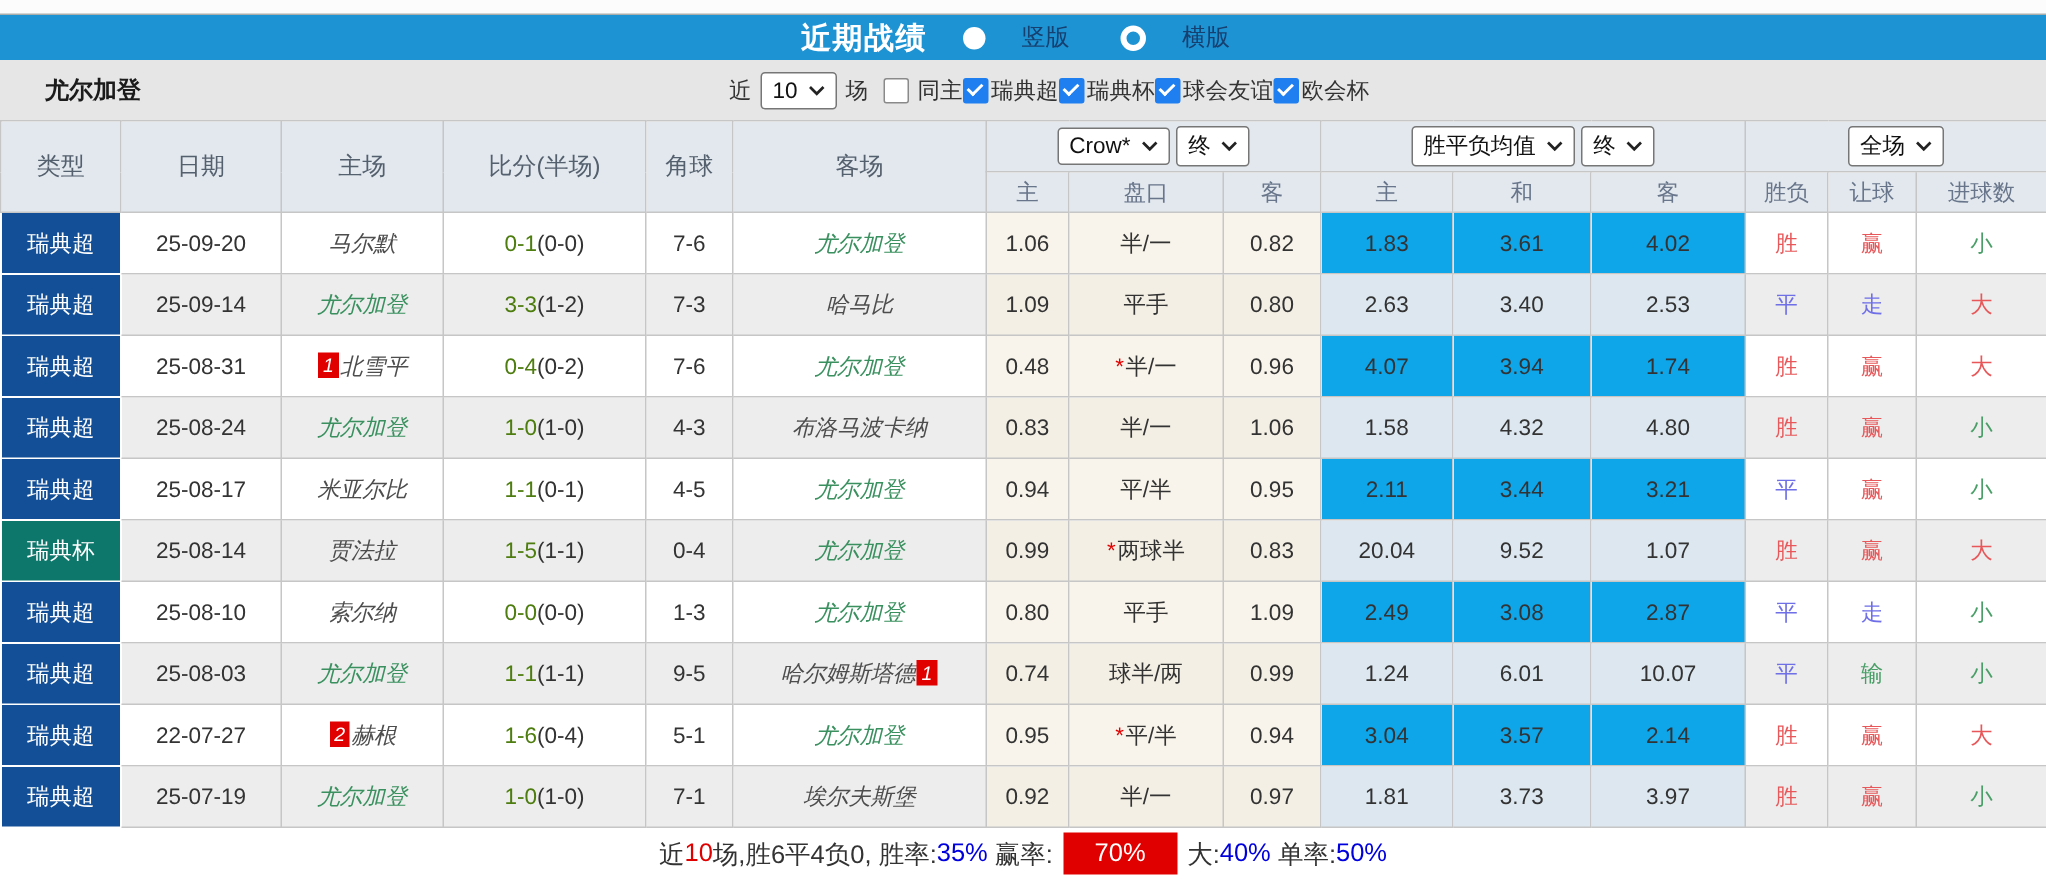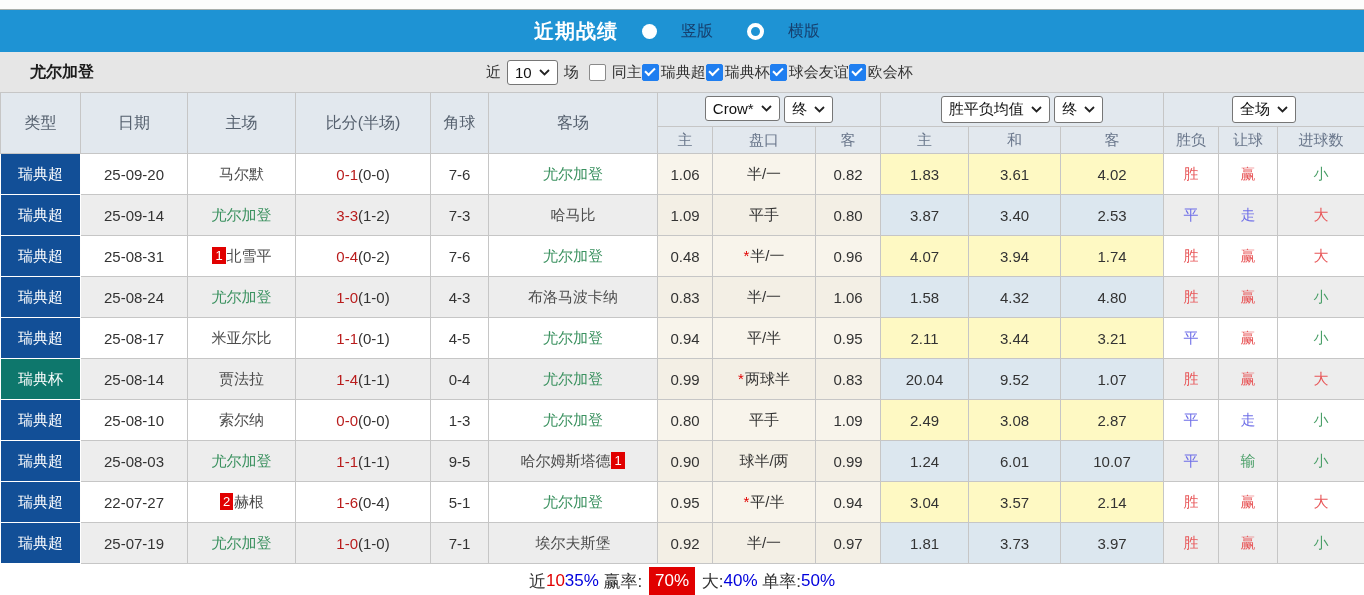--- a/index.html
+++ b/index.html
@@ -4,21 +4,21 @@
 <style>
   html,body{margin:0;padding:0;}
   body{
     width:1364px;height:595px;background:#fff;overflow:hidden;
     font-family:"Liberation Sans","DejaVu Sans",sans-serif;
     -webkit-font-smoothing:antialiased;
   }
   .top-strip{height:9px;background:#fcfcfc;border-bottom:1px solid #a8aeab;}
 
   
-  .title-bar{height:42px;background:#1e93d4;display:flex;align-items:center;justify-content:center;gap:24px;}
+  .title-bar{height:30px;background:#1e93d4;display:flex;align-items:center;justify-content:center;gap:24px;}
   .title-bar .title{color:#fff;font-size:20px;font-weight:bold;letter-spacing:1px;}
   .radio{width:15px;height:15px;border-radius:50%;display:inline-block;cursor:pointer;}
   .radio.on{background:#fff;}
   .radio.off{background:transparent;border:4px solid #fff;width:9px;height:9px;}
   .radio-label{color:#16406f;font-size:16px;margin-right:10px;text-align:right;}
 
   
   .filter-bar{height:40px;background:#e6e6e6;display:flex;align-items:center;position:relative;font-size:15px;color:#333;}
   .team-name{position:absolute;left:30px;font-weight:bold;font-size:16px;color:#1b1b1b;}
   .filter-controls{position:absolute;left:486px;display:flex;align-items:center;}
@@ -37,40 +37,40 @@
   thead th{background:#e2e8ee;color:#55606e;font-weight:normal;}
   .hdr-main th{font-size:16px;}
   .dd-row th{height:33px;}
   .sub-row th{height:26px;font-size:15px;color:#68758a;}
   tbody td{height:40px;color:#333;}
   .row-odd td{background:#fff;}
   .row-even td{background:#ededed;}
   td.type-cell{border-color:#fff;color:#fff;font-size:15px;}
   .type-league{background:#124f97 !important;}
   .type-cup{background:#0e776c !important;}
-  .team-cell{color:#4d4d4d;}
+  .team-cell{color:#4d4d4d;font-style:italic;}
   .team-green{color:#3a915f;}
-  .score-main{color:#b91c1c;}
+  .score-main{color:#4d7c0f;}
   .score-half{color:#333;}
   td.asia-cell{background:#f8f4eb;}
-  td.euro-cell{background:#fef9c3;}
+  td.euro-cell{background:#0ea5e9;}
   .row-even td.asia-cell{background:#f3efe5;}
   .row-even td.euro-cell{background:#dce7ef;}
   .star{color:#e10000;margin-right:1px;}
   .card-badge{display:inline-block;background:#e10000;color:#fff;font-size:13px;line-height:17px;padding:0 3px;margin:0 1px;vertical-align:1px;}
   .c-red{color:#e8585a;}
   .c-blue{color:#6f6fe8;}
   .c-green{color:#4a9f68;}
 
   
   .summary-bar{height:34px;display:flex;align-items:center;justify-content:center;font-size:17px;background:#fff;}
   .seg-dark{color:#333;white-space:pre;}
   .seg-red{color:#e10000;}
   .seg-blue{color:#0000dd;}
-  .seg-redbox{background:#e10000;color:#fff;padding:4px 6px;margin:0 2px;}
+  .seg-redbox{background:#e10000;color:#fff;padding:4px 21px;margin:0 2px;}
 </style>
 </head>
 <body>
 
 <div class="top-strip"></div>
 
 <div class="title-bar">
   <span class="title">近期战绩</span>
   <span class="radio on"></span>
   <span class="radio-label">竖版</span>
@@ -206,21 +206,21 @@
       <tr class="row-even">
         <td class="type-cell type-league">瑞典超</td>
         <td class="date-cell">25-09-14</td>
         <td class="team-cell team-green"><span>尤尔加登</span></td>
         <td class="score-cell"><span class="score-main">3-3</span><span class="score-half">(1-2)</span></td>
         <td class="corner-cell">7-3</td>
         <td class="team-cell"><span>哈马比</span></td>
         <td class="asia-cell">1.09</td>
         <td class="asia-cell"><span>平手</span></td>
         <td class="asia-cell">0.80</td>
-        <td class="euro-cell">3.87</td>
+        <td class="euro-cell">2.63</td>
         <td class="euro-cell">3.40</td>
         <td class="euro-cell">2.53</td>
         <td class="res-cell c-blue">平</td>
         <td class="res-cell c-blue">走</td>
         <td class="res-cell c-red">大</td>
       </tr>
       <tr class="row-odd">
         <td class="type-cell type-league">瑞典超</td>
         <td class="date-cell">25-08-31</td>
         <td class="team-cell"><span class="card-badge">1</span><span>北雪平</span></td>
@@ -268,21 +268,21 @@
         <td class="euro-cell">3.44</td>
         <td class="euro-cell">3.21</td>
         <td class="res-cell c-blue">平</td>
         <td class="res-cell c-red">赢</td>
         <td class="res-cell c-green">小</td>
       </tr>
       <tr class="row-even">
         <td class="type-cell type-cup">瑞典杯</td>
         <td class="date-cell">25-08-14</td>
         <td class="team-cell"><span>贾法拉</span></td>
-        <td class="score-cell"><span class="score-main">1-4</span><span class="score-half">(1-1)</span></td>
+        <td class="score-cell"><span class="score-main">1-5</span><span class="score-half">(1-1)</span></td>
         <td class="corner-cell">0-4</td>
         <td class="team-cell team-green"><span>尤尔加登</span></td>
         <td class="asia-cell">0.99</td>
         <td class="asia-cell"><span class="star">*</span><span>两球半</span></td>
         <td class="asia-cell">0.83</td>
         <td class="euro-cell">20.04</td>
         <td class="euro-cell">9.52</td>
         <td class="euro-cell">1.07</td>
         <td class="res-cell c-red">胜</td>
         <td class="res-cell c-red">赢</td>
@@ -305,21 +305,21 @@
         <td class="res-cell c-blue">走</td>
         <td class="res-cell c-green">小</td>
       </tr>
       <tr class="row-even">
         <td class="type-cell type-league">瑞典超</td>
         <td class="date-cell">25-08-03</td>
         <td class="team-cell team-green"><span>尤尔加登</span></td>
         <td class="score-cell"><span class="score-main">1-1</span><span class="score-half">(1-1)</span></td>
         <td class="corner-cell">9-5</td>
         <td class="team-cell"><span>哈尔姆斯塔德</span><span class="card-badge">1</span></td>
-        <td class="asia-cell">0.90</td>
+        <td class="asia-cell">0.74</td>
         <td class="asia-cell"><span>球半/两</span></td>
         <td class="asia-cell">0.99</td>
         <td class="euro-cell">1.24</td>
         <td class="euro-cell">6.01</td>
         <td class="euro-cell">10.07</td>
         <td class="res-cell c-blue">平</td>
         <td class="res-cell c-green">输</td>
         <td class="res-cell c-green">小</td>
       </tr>
       <tr class="row-odd">
@@ -355,20 +355,21 @@
         <td class="res-cell c-red">胜</td>
         <td class="res-cell c-red">赢</td>
         <td class="res-cell c-green">小</td>
       </tr>
     </tbody>
 </table>
 
 <div class="summary-bar">
     <span class="seg-dark">近</span>
     <span class="seg-red">10</span>
+    <span class="seg-dark">场,胜6平4负0, 胜率:</span>
     <span class="seg-blue">35%</span>
     <span class="seg-dark"> 赢率: </span>
     <span class="seg-redbox">70%</span>
     <span class="seg-dark"> 大:</span>
     <span class="seg-blue">40%</span>
     <span class="seg-dark"> 单率:</span>
     <span class="seg-blue">50%</span>
   </div>
 
 </body></html>

